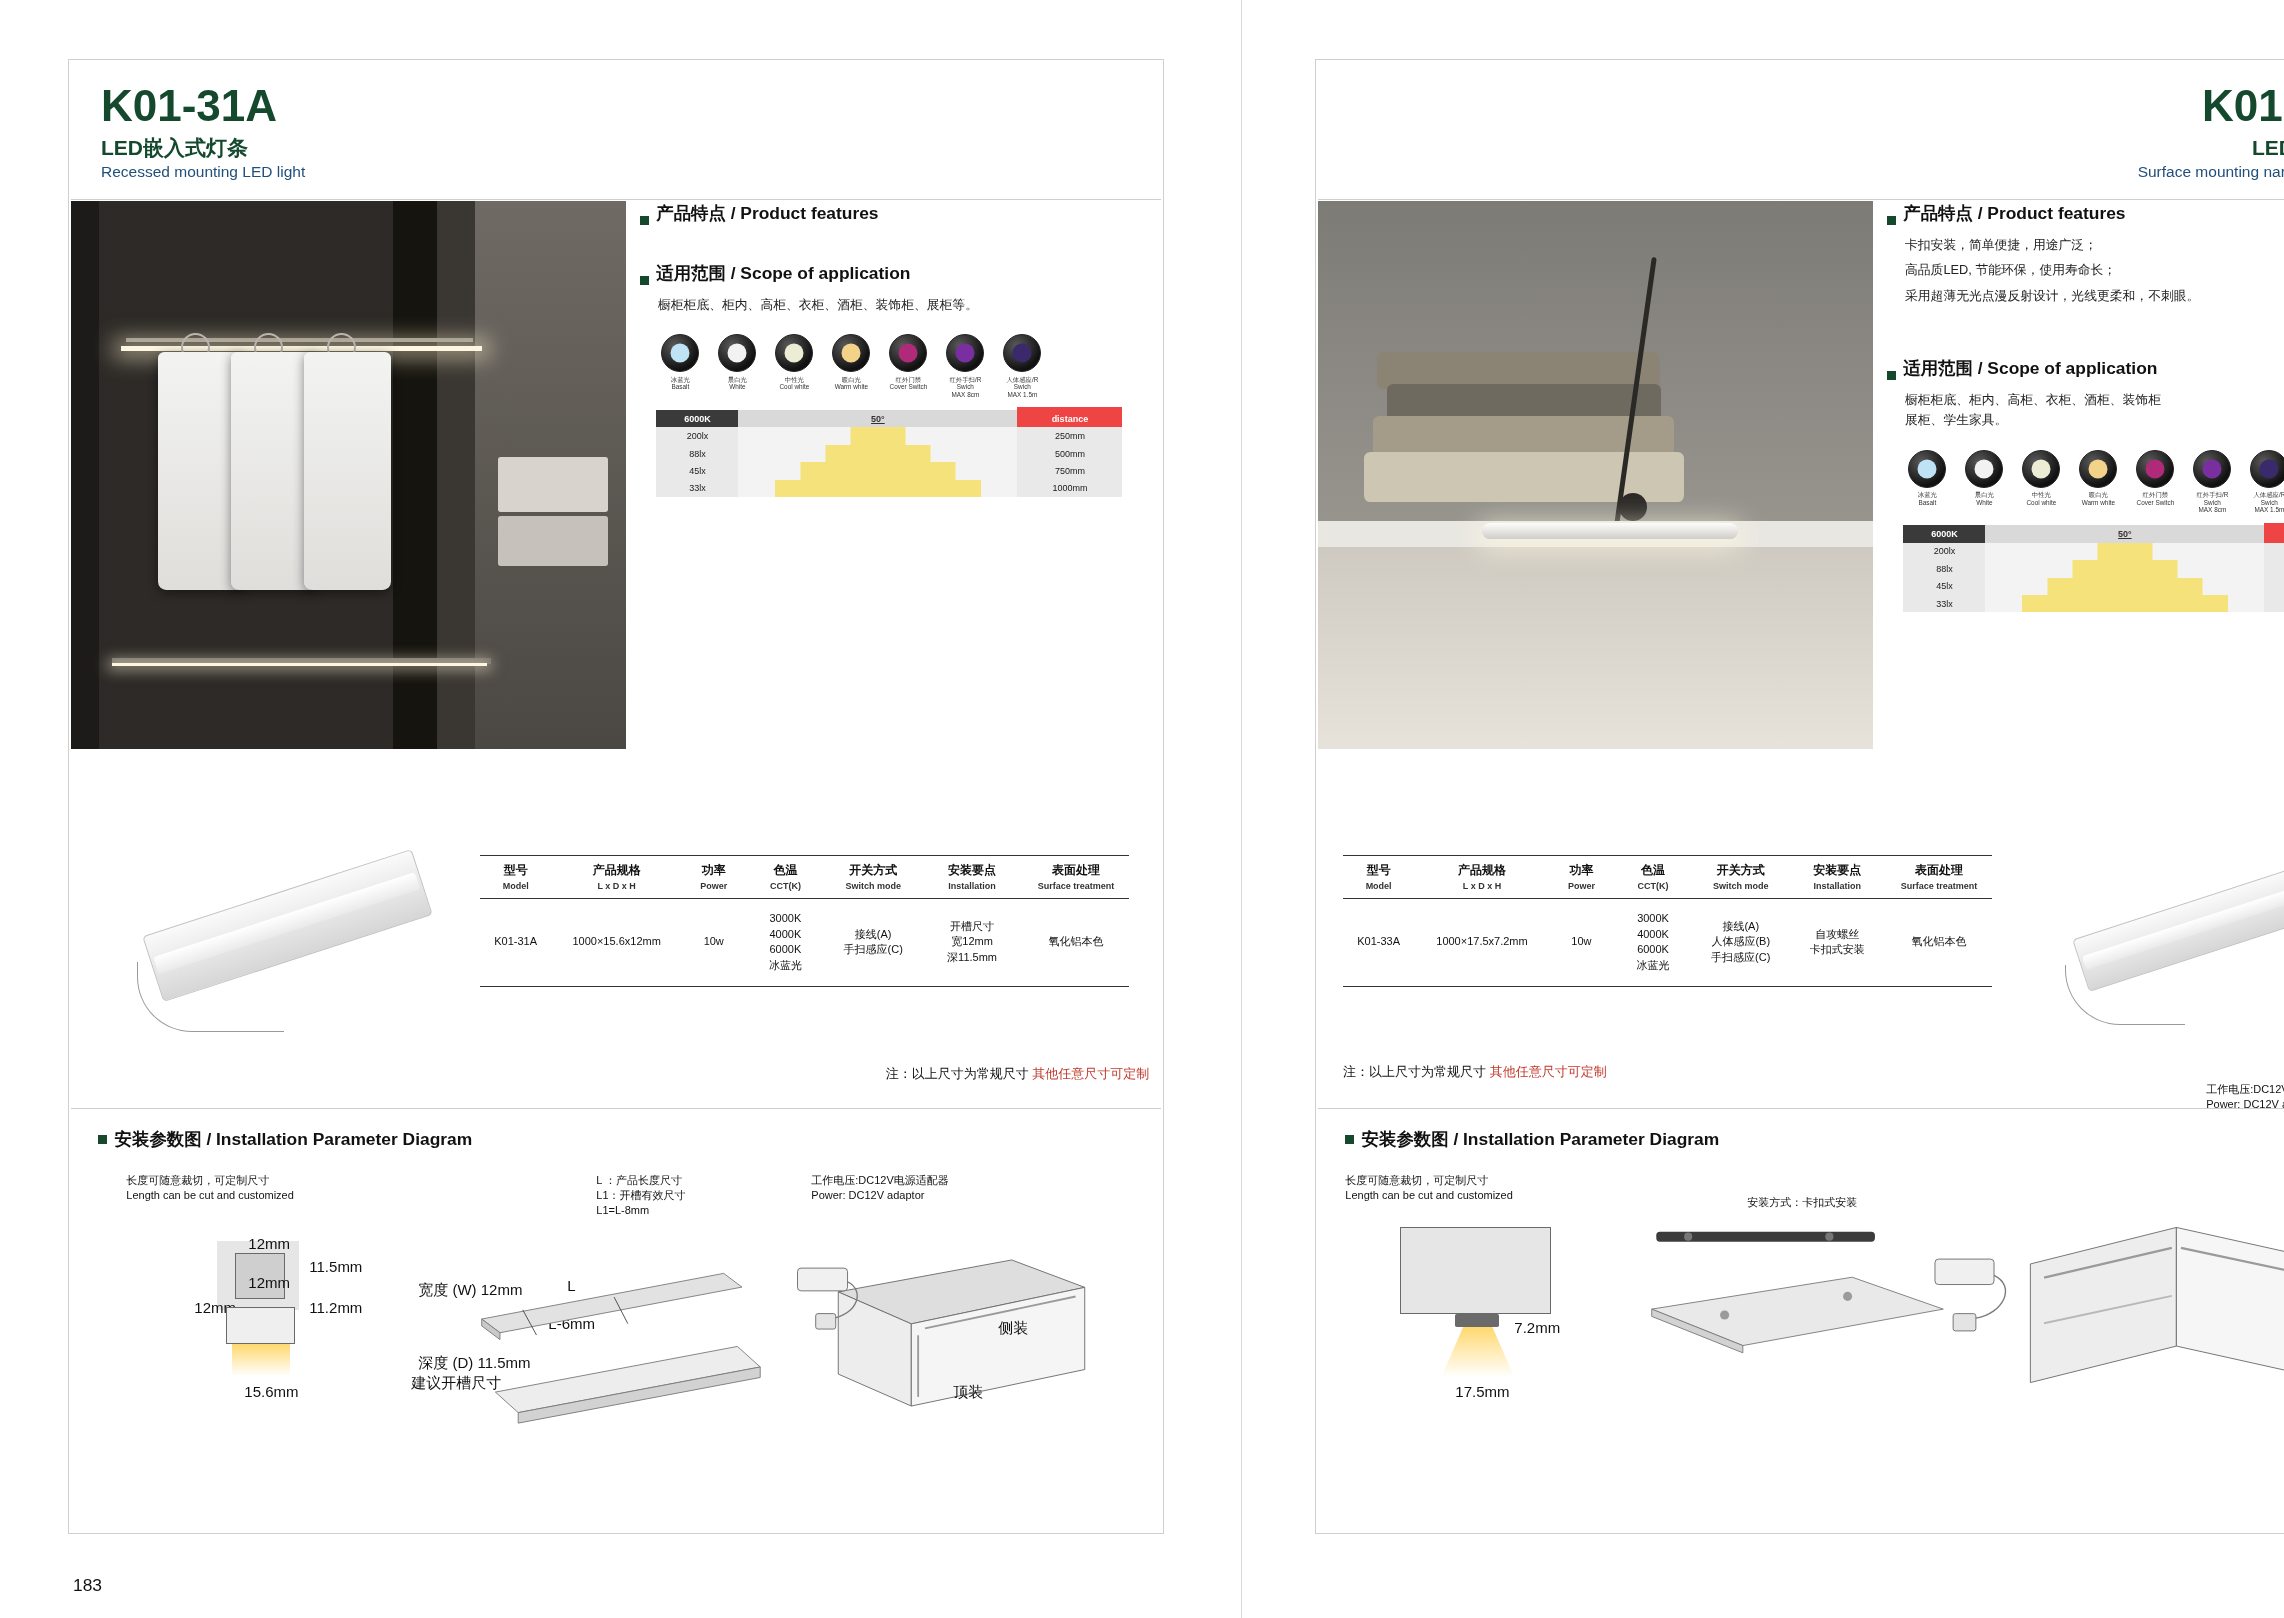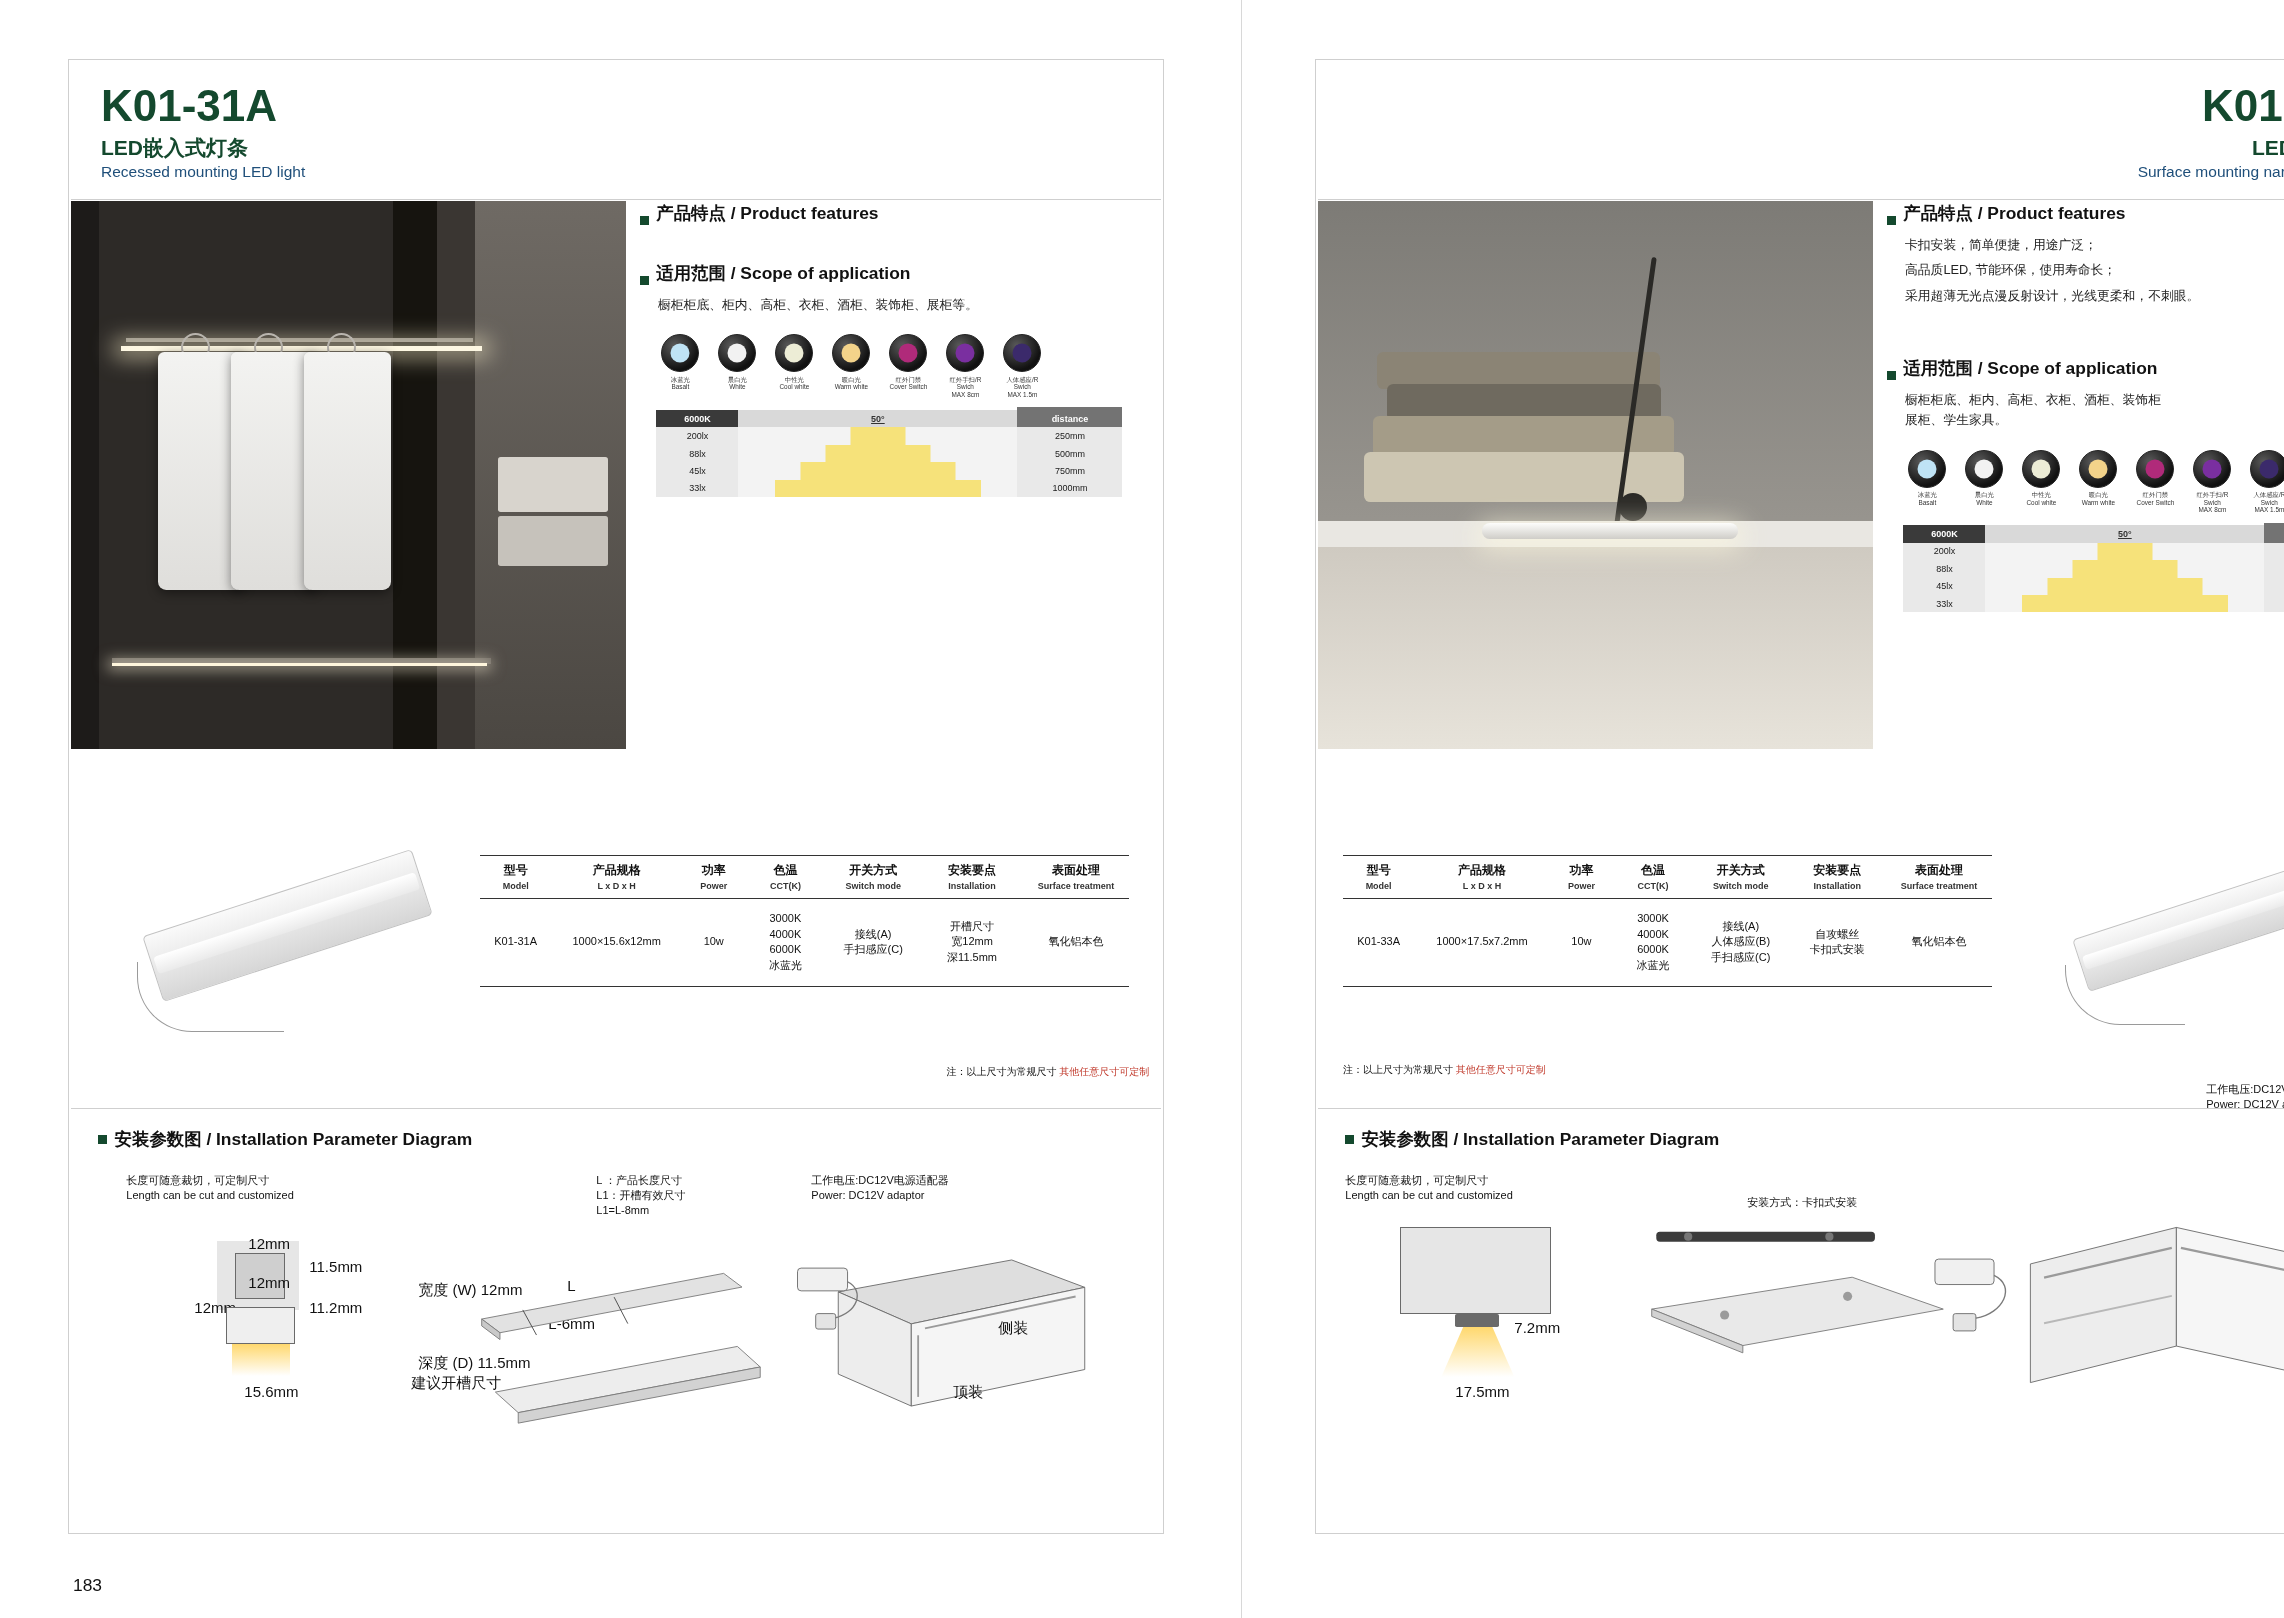--- a/index.html
+++ b/index.html
@@ -80,21 +80,21 @@
     border:1.8px solid #222;position:relative;
   }
   .icon-circle .inner{position:absolute;left:50%;top:50%;transform:translate(-50%,-50%);width:19px;height:19px;border-radius:50%;}
   .icon-lbl{font-size:6.4px;line-height:1.15;margin-top:3.7px;color:#333;}
 
   
   .luxwrap{margin:12px 0 0 16.4px;width:466px;}
   .luxhead{display:flex;background:#d9d9d9;height:17.4px;align-items:center;font-size:9px;font-weight:bold;}
   .luxhead .c1{width:82px;background:#3a3a3a;color:#fff;height:17.4px;display:flex;align-items:center;justify-content:center;}
   .luxhead .c2{flex:1;display:flex;align-items:center;justify-content:center;color:#333;text-decoration:underline;}
-  .luxhead .c3{width:105px;background:#737373;color:#fff;height:23px;display:flex;align-items:center;justify-content:center;text-align:center;}
+  .luxhead .c3{width:105px;background:#ef4444;color:#fff;height:23px;display:flex;align-items:center;justify-content:center;text-align:center;}
   .luxrow{display:flex;height:17.4px;align-items:stretch;font-size:9px;}
   .luxrow .c1{width:82px;background:#e9e9e9;display:flex;align-items:center;justify-content:center;}
   .luxrow .c2{flex:1;background:#f3f3f3;position:relative;}
   .luxrow .c3{width:105px;background:#e9e9e9;display:flex;align-items:center;justify-content:center;}
   .beam{position:absolute;left:50%;top:0;transform:translateX(-50%);background:#f6e27a;}
 
   
   .prodrender{position:absolute;left:50px;top:804px;width:347px;height:210px;}
   .bar3d{position:absolute;left:27px;top:27px;width:283px;height:69px;transform:rotate(-18deg);}
   .bar3d .face{position:absolute;inset:0;background:linear-gradient(180deg,#fafafa,#d6d6d6);border-radius:4.6px;border:0.9px solid #c2c2c2;}
@@ -102,21 +102,21 @@
   .wire{position:absolute;left:18px;top:98px;width:146px;height:69px;border-left:1.8px solid #9a9a9a;border-bottom:1.8px solid #9a9a9a;border-radius:0 0 0 55px;}
 
   .spectable{position:absolute;left:411px;top:795px;width:649px;}
   table.spec{border-collapse:collapse;width:100%;font-size:0px;}
   table.spec th,table.spec td{border:none;text-align:center;vertical-align:middle;}
   table.spec thead th{border-top:1.4px solid #333;border-bottom:0.9px solid #333;padding:6.4px 1.8px;}
   table.spec tbody td{border-bottom:1.4px solid #333;padding:12px 1.8px;}
   .th-cn{font-size:12px;font-weight:bold;color:#111;display:block;}
   .th-en{font-size:9px;color:#333;display:block;margin-top:1.8px;}
   .td-txt{font-size:11px;color:#111;line-height:1.45;display:block;}
-  .note{position:absolute;right:13.7px;top:1005px;font-size:10px;color:#111;}
+  .note{position:absolute;right:13.7px;top:1005px;font-size:13px;color:#111;}
   .note .red{color:#c0392b;}
 
   
   .instl{position:absolute;left:2.3px;right:2.3px;top:1048px;bottom:2.3px;border-top:1.4px solid #cfcfcf;}
   .instl-head{display:flex;align-items:center;gap:7.3px;margin:18px 0 0 27px;}
   .diag{position:absolute;left:0;right:0;top:59px;bottom:0;}
   .dtext{position:absolute;font-size:11px;line-height:1.4;color:#111;}
   .dlabel{position:absolute;font-size:15px;color:#111;}
   .box{position:absolute;box-sizing:border-box;}
   .greyfill{background:#cfcfcf;}

